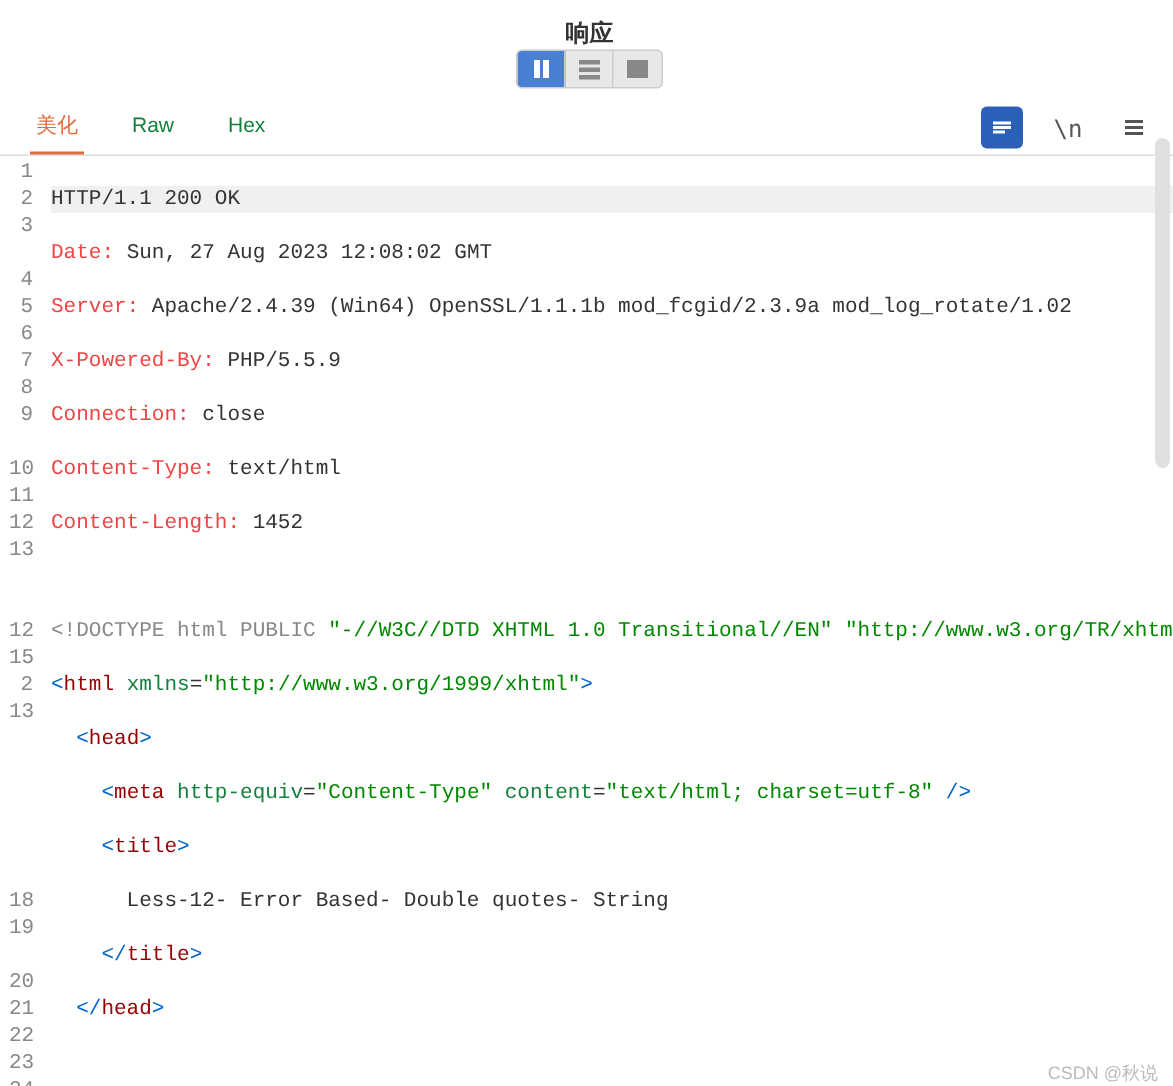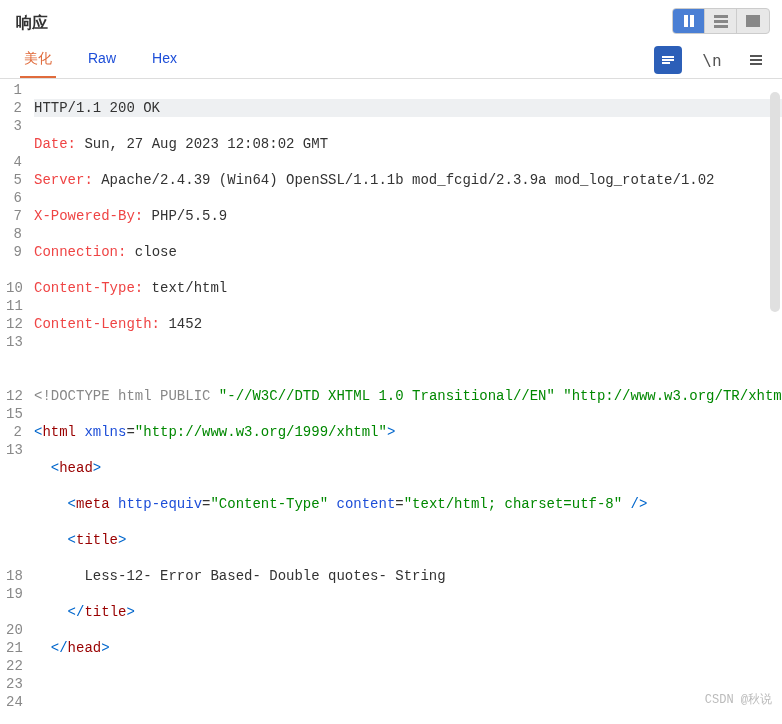--- a/index.html
+++ b/index.html
@@ -1,48 +1,48 @@
 <!DOCTYPE html>
 <html><head>
 <meta charset="utf-8">
 <style>
 * { box-sizing: border-box; margin: 0; padding: 0; }
 body { font-family: "Microsoft YaHei", Arial, sans-serif; background: #fff; width: 782px; height: 724px; overflow: hidden; position: relative; }
-.header-row { display: flex; align-items: center; justify-content: space-between; padding: 8px 12px 0 16px; }
+.header-row { display: flex; align-items: center; justify-content: space-between; padding: 8px 12px 0 16px; flex-direction: column; }
 .title { font-size: 16px; font-weight: bold; color: #333; padding-top: 4px; }
 .view-toggle { display: flex; border: 1px solid #ccc; border-radius: 4px; overflow: hidden; background: #e8e8e8; }
 .view-btn { width: 32px; height: 24px; display: flex; align-items: center; justify-content: center; cursor: pointer; border-right: 1px solid #ccc; }
 .view-btn:last-child { border-right: none; }
 .view-btn.active { background: #4a7fd4; }
 .view-btn .bars { display: flex; gap: 2px; }
 .view-btn .bar { width: 4px; height: 12px; background: #888; }
 .view-btn.active .bar { background: #fff; }
 .view-btn .hbar { width: 14px; height: 3px; background: #888; margin: 1px 0; }
 .view-btn .hlines { display: flex; flex-direction: column; }
 .view-btn .block { width: 14px; height: 12px; background: #888; }
 .tabs-row { display: flex; align-items: center; justify-content: space-between; border-bottom: 1px solid #ddd; padding: 0 12px; margin-top: 8px; }
 .tabs { display: flex; gap: 28px; padding-left: 8px; }
-.tab { padding: 8px 4px; font-size: 14px; color: #1d4ed8; cursor: pointer; border-bottom: 2px solid transparent; }
+.tab { padding: 8px 4px; font-size: 14px; color: #15803d; cursor: pointer; border-bottom: 2px solid transparent; }
 .tab.active { color: #e06b3c; border-bottom-color: #e06b3c; }
 .tab-actions { display: flex; gap: 16px; align-items: center; }
 .action-btn { width: 28px; height: 28px; display: flex; align-items: center; justify-content: center; cursor: pointer; border-radius: 4px; }
 .action-btn.blue { background: #2c5fb8; color: #fff; }
 .code-area { display: flex; font-family: Consolas, "Courier New", monospace; font-size: 14px; line-height: 18px; height: 632px; overflow: auto; }
 .gutter { text-align: right; color: #888; padding: 2px 6px; user-select: none; background: #fff; flex-shrink: 0; width: 28px; }
 .gutter div { height: 18px; }
 .code { flex: 1; padding: 2px 6px; white-space: pre; color: #333; }
 .code .ln { display: block; min-height: 18px; }
 .code .ln.hl { background: #eef0f2; }
 .hdr { color: #ef4444; }
 .doctype { color: #888; }
 .tag { color: #0066cc; }
-.attr { color: #1d4ed8; }
+.attr { color: #15803d; }
 .str { color: #008800; }
 .red { color: #990000; margin-top: 21px; }
-.footer-mark { position: absolute; right: 10px; bottom: 16px; font-size: 12px; color: #bbb; font-family: Liberation Mono, monospace; }
+.footer-mark { position: absolute; right: 10px; bottom: 0; font-size: 12px; color: #bbb; }
 .scrollbar-v { position: absolute; right: 2px; top: 92px; width: 10px; bottom: 24px; }
 .scrollbar-thumb { background: #e0e0e0; border-radius: 5px; width: 10px; height: 220px; position: absolute; top: 0; }
 </style>
 </head>
 <body>
 
 <div class="header-row">
   <div class="title">响应</div>
   <div class="view-toggle">
     <div class="view-btn active">

